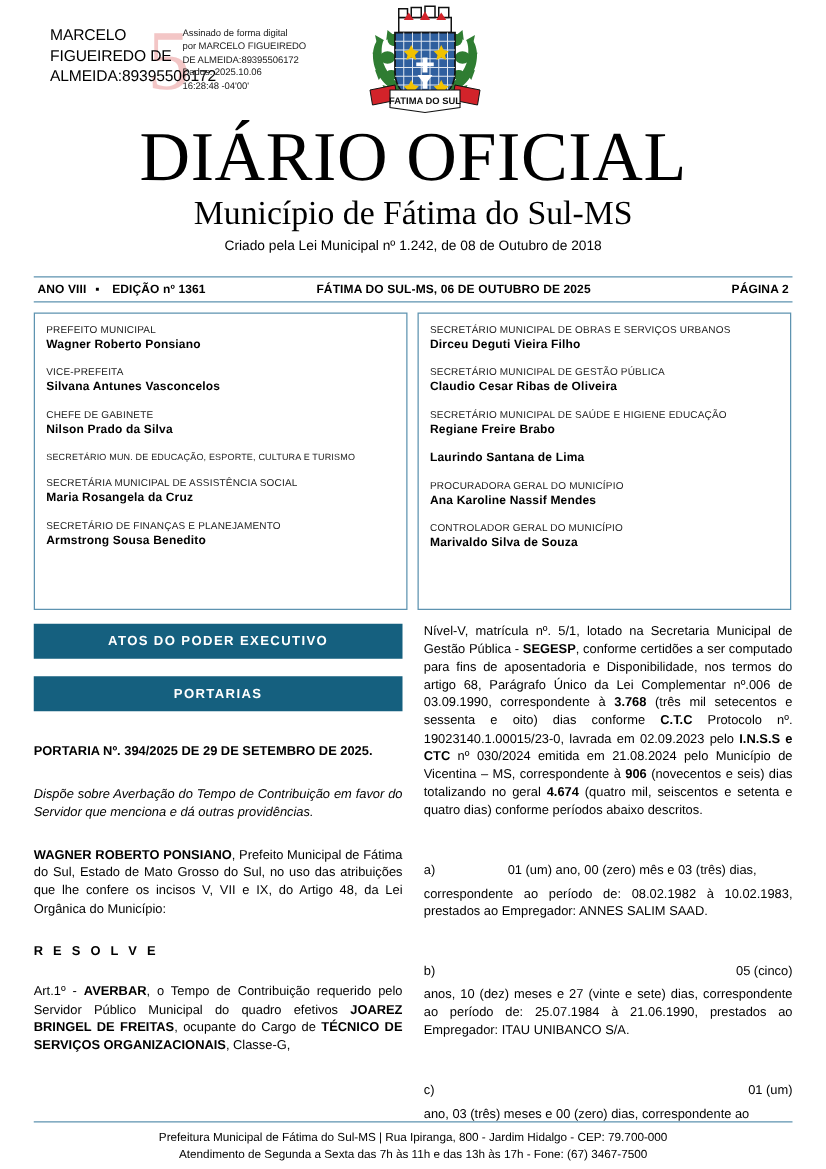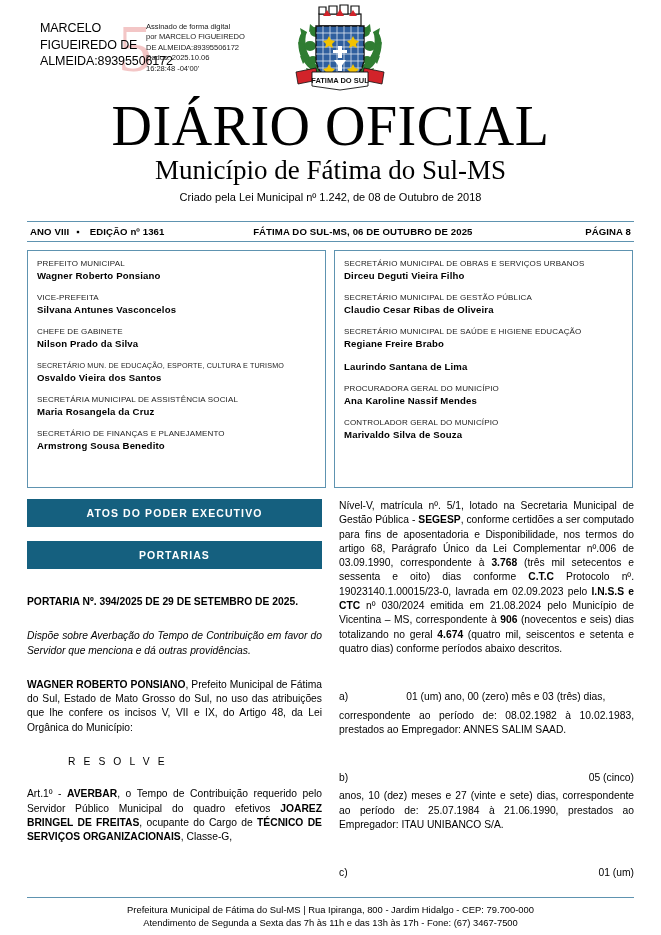--- a/index.html
+++ b/index.html
@@ -193,25 +193,24 @@
   .para {
     font-size: 10.3px;
     line-height: 14.3px;
     text-align: justify;
     margin: 0 0 14px 0;
     color: #000;
   }
   .para.b { font-weight: bold; }
   .para.i { font-style: italic; }
   .para.resolve {
-    font-weight: normal;
+    font-weight: bold;
     letter-spacing: 2.6px;
     text-align: left;
     margin-bottom: 18px;
-    margin-left: 41px;
   }
   .para.spaced { margin-bottom: 20px; }
   b { font-weight: bold; }
   .gap-lg { height: 14px; }
 
   .item-label { display: inline-block; }
 
   
   .footer {
     position: absolute;
@@ -316,41 +315,40 @@
     <div class="title-main">DIÁRIO OFICIAL</div>
     <div class="title-sub">Município de Fátima do Sul-MS</div>
     <div class="title-law">Criado pela Lei Municipal nº 1.242, de 08 de Outubro de 2018</div>
   </div>
 
   <div class="edition-bar">
     <span class="eb-left">ANO VIII</span>
     <span class="eb-sep">▪</span>
     <span class="eb-left">EDIÇÃO nº 1361</span>
     <span class="eb-mid">FÁTIMA DO SUL-MS, 06 DE OUTUBRO DE 2025</span>
-    <span class="eb-right">PÁGINA 8</span>
+    <span class="eb-right">PÁGINA 2</span>
   </div>
 
   <div class="officials">
 
     <div class="off-box">
       <div class="off-entry">
         <div class="off-role">PREFEITO MUNICIPAL</div>
         <div class="off-name">Wagner Roberto Ponsiano</div>
       </div>
       <div class="off-entry">
         <div class="off-role">VICE-PREFEITA</div>
         <div class="off-name">Silvana Antunes Vasconcelos</div>
       </div>
       <div class="off-entry">
         <div class="off-role">CHEFE DE GABINETE</div>
         <div class="off-name">Nilson Prado da Silva</div>
       </div>
       <div class="off-entry">
         <div class="off-role" style="font-size:7.2px">SECRETÁRIO MUN. DE EDUCAÇÃO, ESPORTE, CULTURA E TURISMO</div>
-        <div class="off-name">Osvaldo Vieira dos Santos</div>
       </div>
       <div class="off-entry">
         <div class="off-role">SECRETÁRIA MUNICIPAL DE ASSISTÊNCIA SOCIAL</div>
         <div class="off-name">Maria Rosangela da Cruz</div>
       </div>
       <div class="off-entry">
         <div class="off-role">SECRETÁRIO DE FINANÇAS E PLANEJAMENTO</div>
         <div class="off-name">Armstrong Sousa Benedito</div>
       </div>
     </div>
@@ -416,20 +414,21 @@
           <span>05      (cinco)</span>
         </p>
       <p class="para spaced">anos, 10 (dez) meses e 27 (vinte e sete) dias, correspondente ao período de: 25.07.1984 à 21.06.1990, prestados ao Empregador: ITAU UNIBANCO S/A.</p>
 
       <div class="gap-lg"></div>
 
       <p class="para" style="margin-bottom:4px;display:flex;justify-content:space-between">
           <span class="item-label">c)</span>
           <span>01      (um)</span>
         </p>
+      <p class="para">ano, 03 (três) meses e 00 (zero) dias, correspondente ao</p>
     </div>
   </div>
 
   <div class="footer">
     <div>Prefeitura Municipal de Fátima do Sul-MS | Rua Ipiranga, 800 - Jardim Hidalgo - CEP: 79.700-000</div>
     <div>Atendimento de Segunda a Sexta das 7h às 11h e das 13h às 17h - Fone: (67) 3467-7500</div>
   </div>
 
 </div>
 

